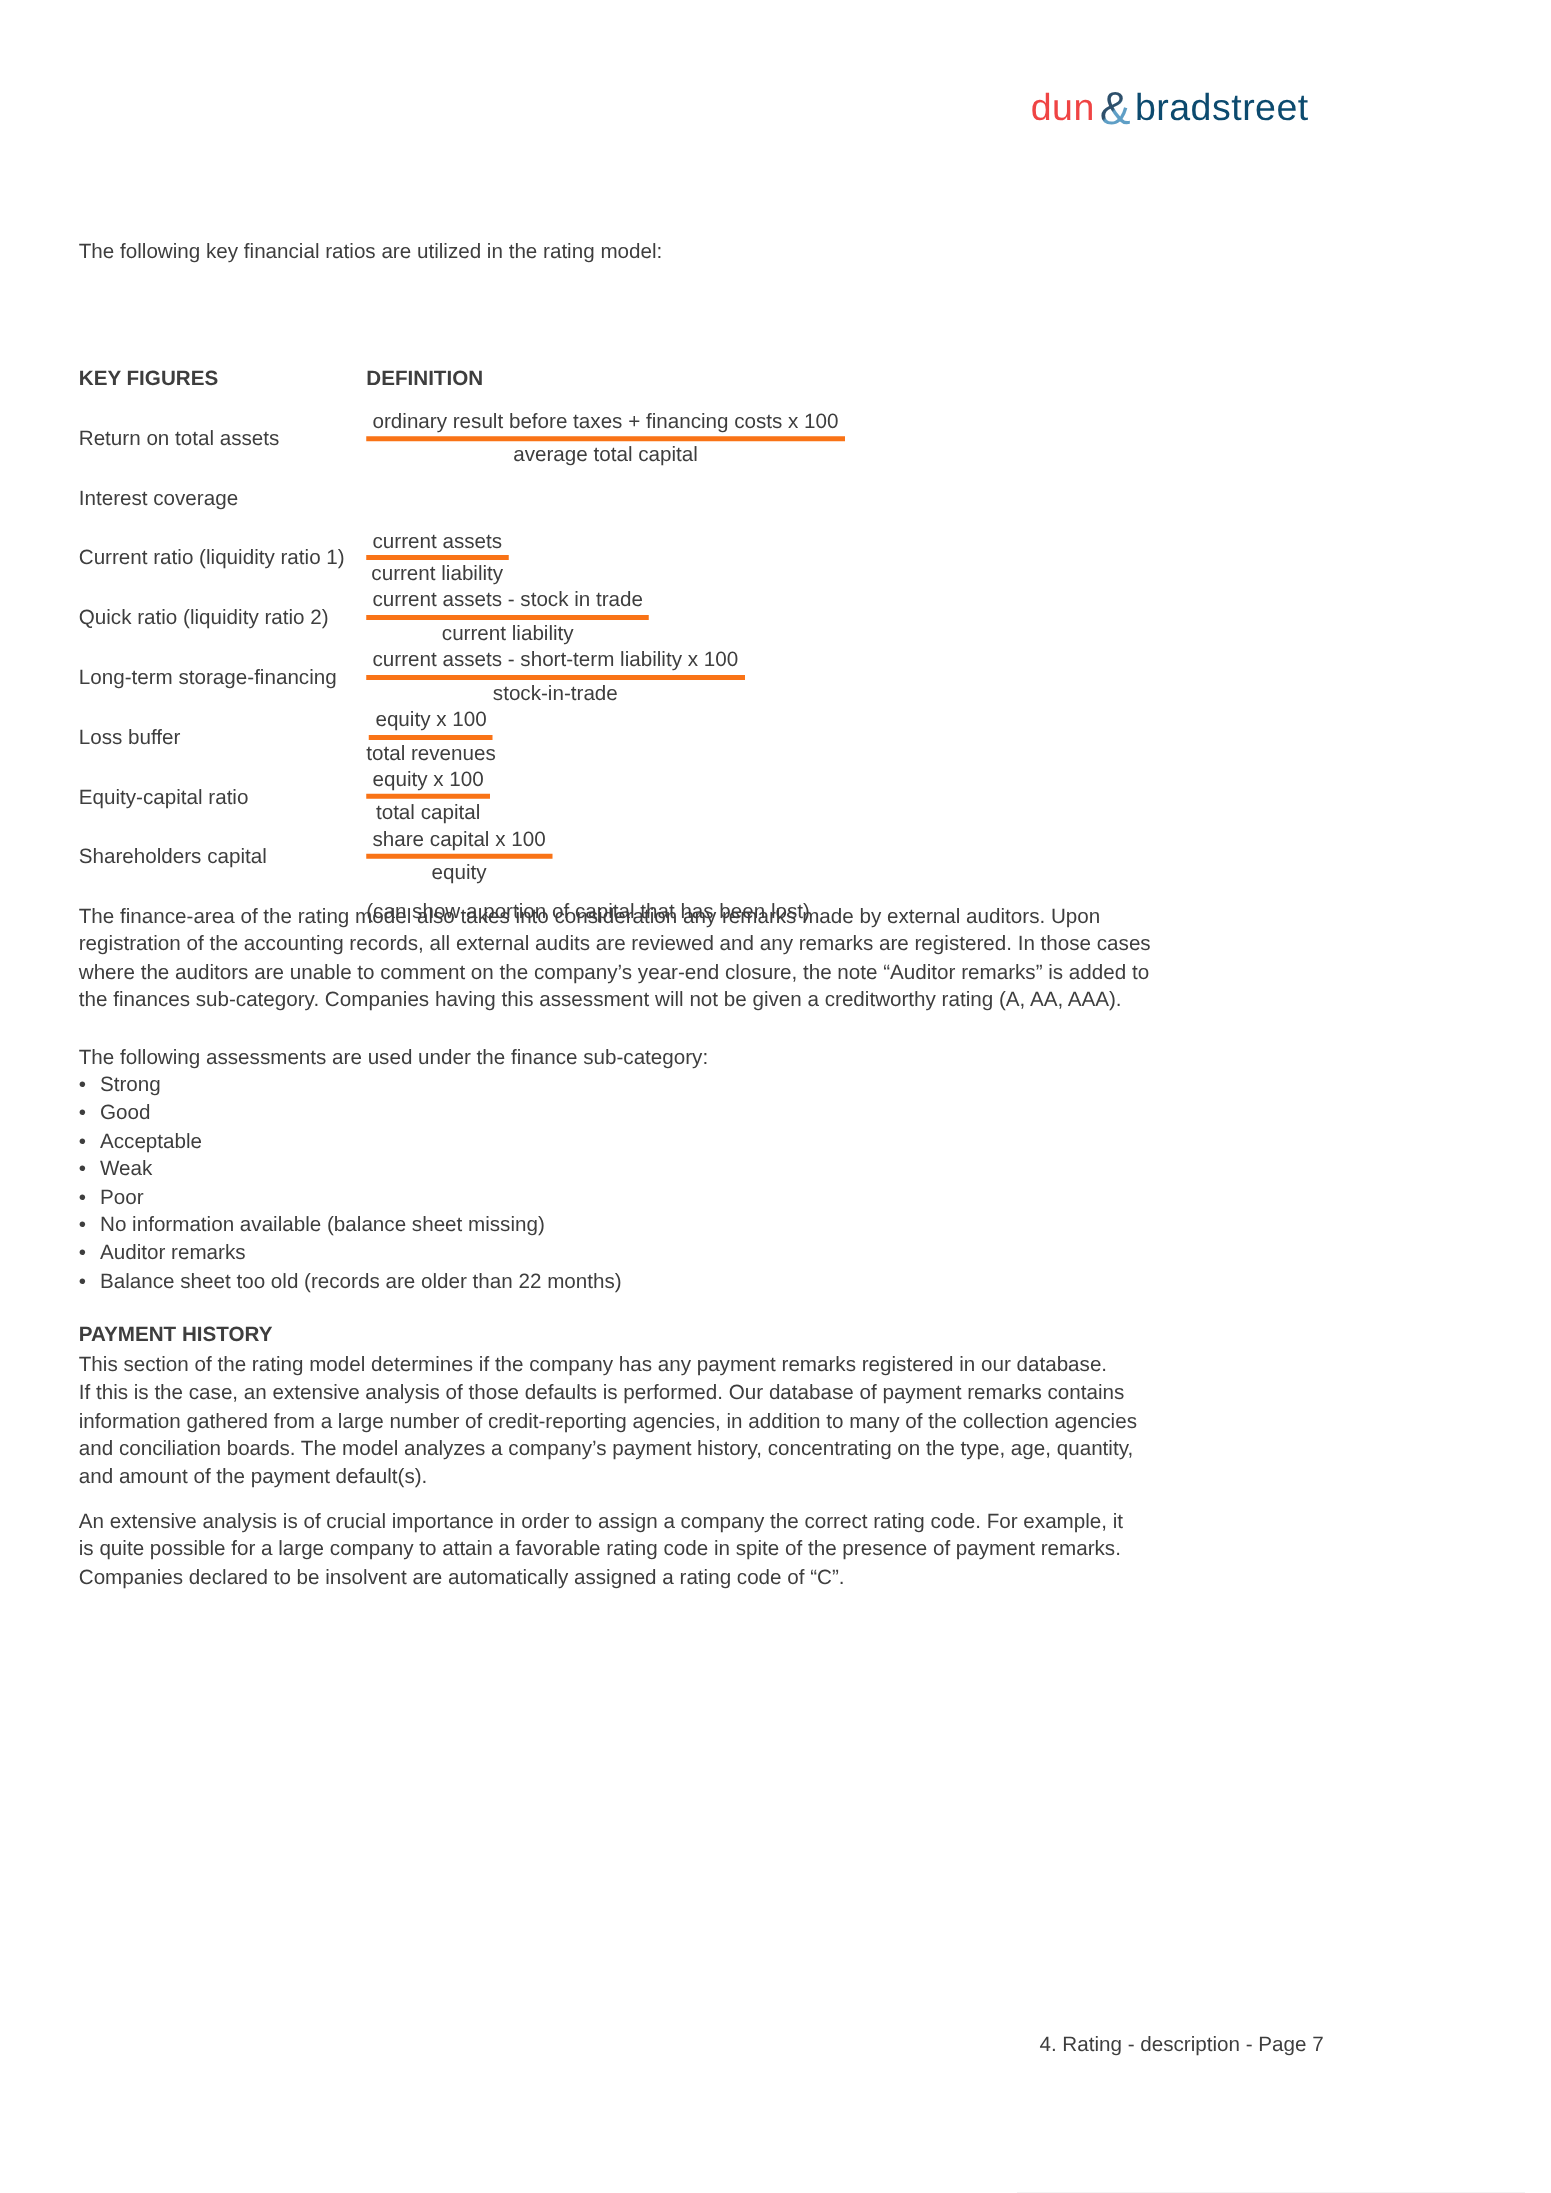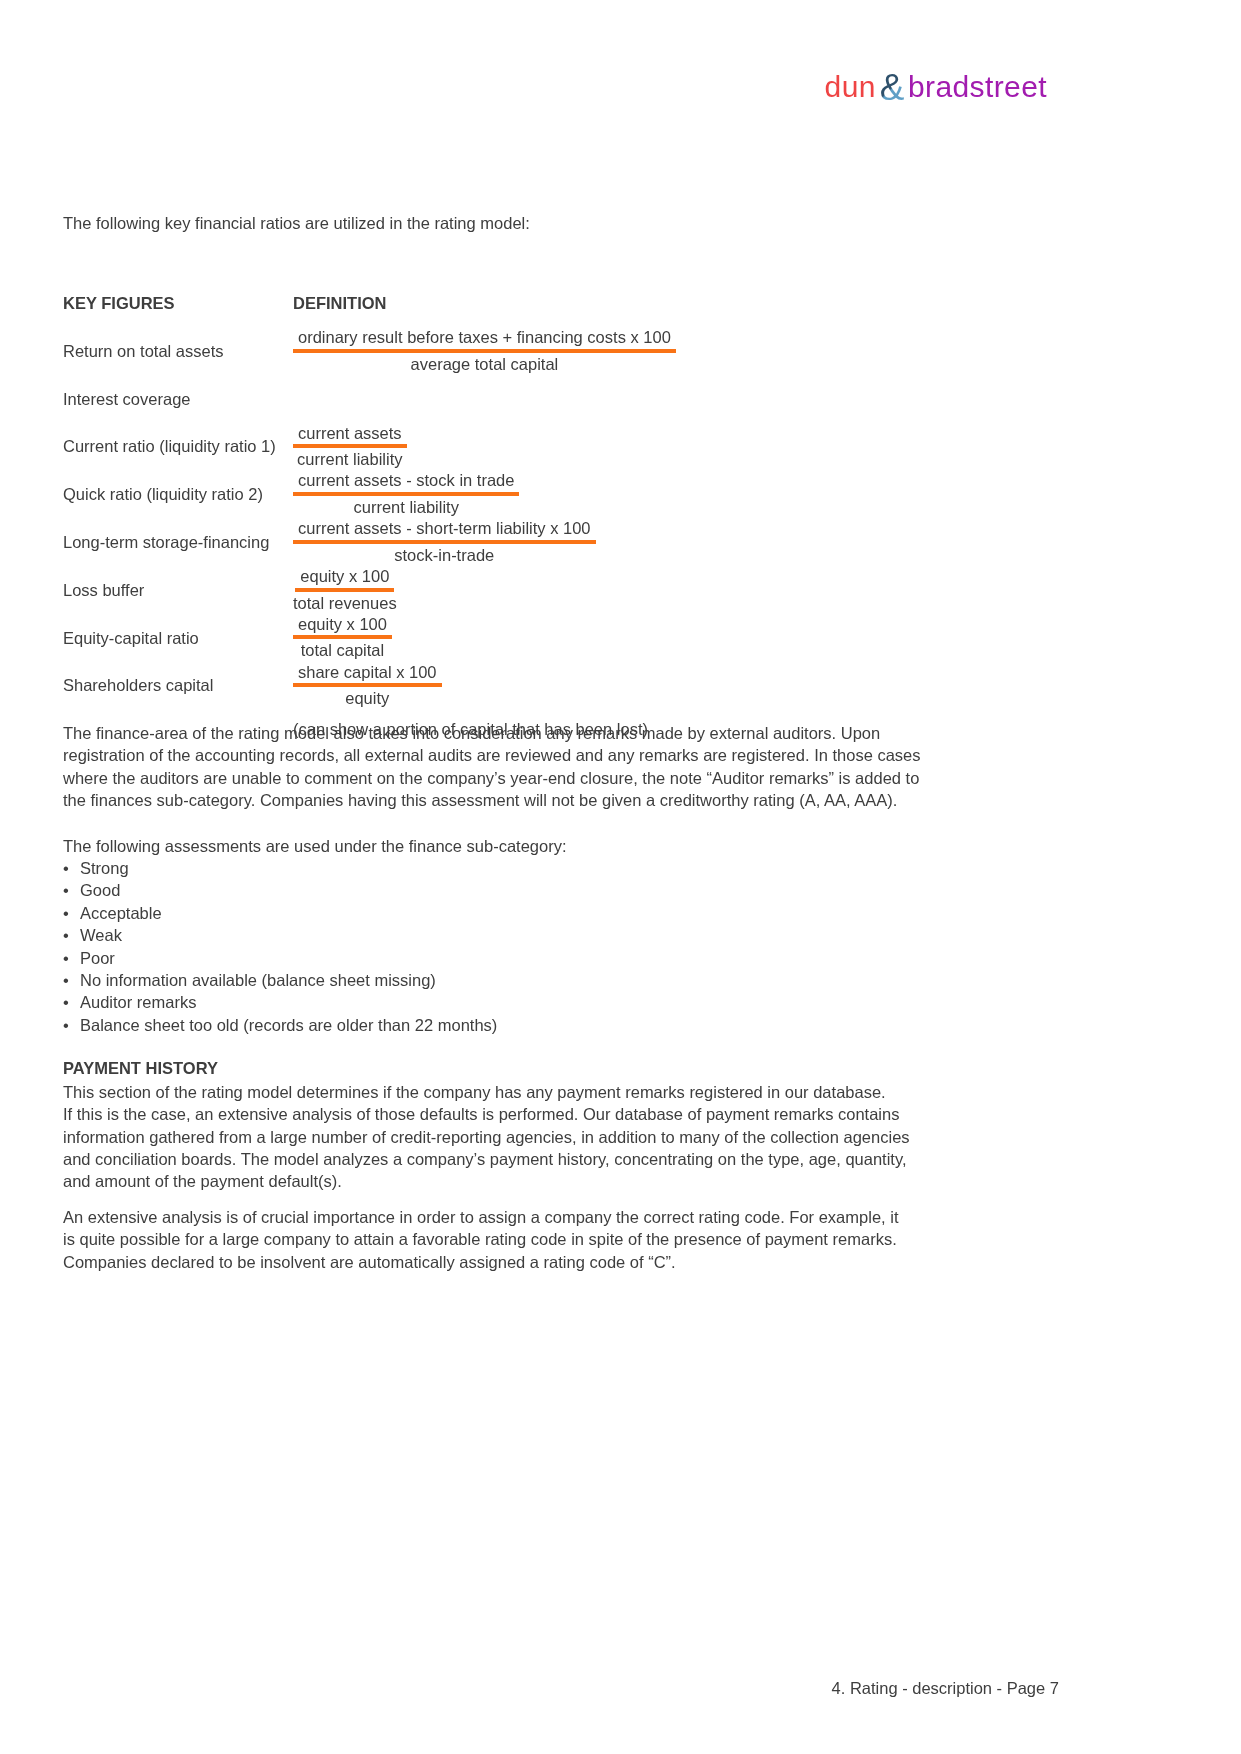--- a/index.html
+++ b/index.html
@@ -29,23 +29,23 @@
     font-weight:normal;
   }
   @supports (-webkit-background-clip: text){
     .logo .amp{
       background:linear-gradient(135deg,#2e506b 48%,#5f9fc6 52%);
       -webkit-background-clip:text;
       background-clip:text;
       color:transparent;
     }
   }
-  .logo .bradstreet{color:#a21caf;}
+  .logo .bradstreet{color:#0c4a6e;}
   
-  .intro{position:absolute;left:63px;top:212px;width:1010px;}
+  .intro{position:absolute;left:63px;top:190px;width:1010px;}
   
   .ratio-table{position:absolute;left:63px;top:252px;width:1010px;}
   .t-head{display:grid;grid-template-columns:230px auto;margin-bottom:13px;}
   .t-head .th{font-weight:bold;margin-top:40px;}
   .t-row{
     display:grid;grid-template-columns:230px auto;
     align-items:center;min-height:47.6px;
   }
   .fraction{display:inline-block;text-align:center;line-height:20.5px;}
   .fraction .num{
@@ -63,21 +63,21 @@
   .para-finance{top:722px;}
   .assess-intro{position:absolute;left:63px;top:835px;}
   .bullets{position:absolute;left:63px;top:857px;}
   .bullet-item{display:flex;line-height:22.4px;}
   .bullet-dot{width:17px;flex:none;}
   .ph-head{position:absolute;left:63px;top:1057px;font-weight:bold;}
   .ph-p1{top:1081px;}
   .ph-p2{top:1206px;}
   
   .footer{
-    position:absolute;top:1677px;right:182px;
+    position:absolute;top:1625px;right:182px;
     font-size:16.5px;color:#3e3e3e;
   }
 </style>
 </head>
 <body>
 
 <div class="page">
 
   <div class="logo">
     <span class="dun">dun</span><span class="amp">&amp;</span><span class="bradstreet">bradstreet</span>

